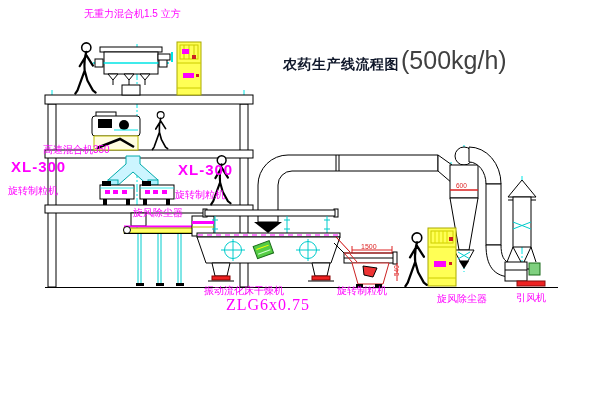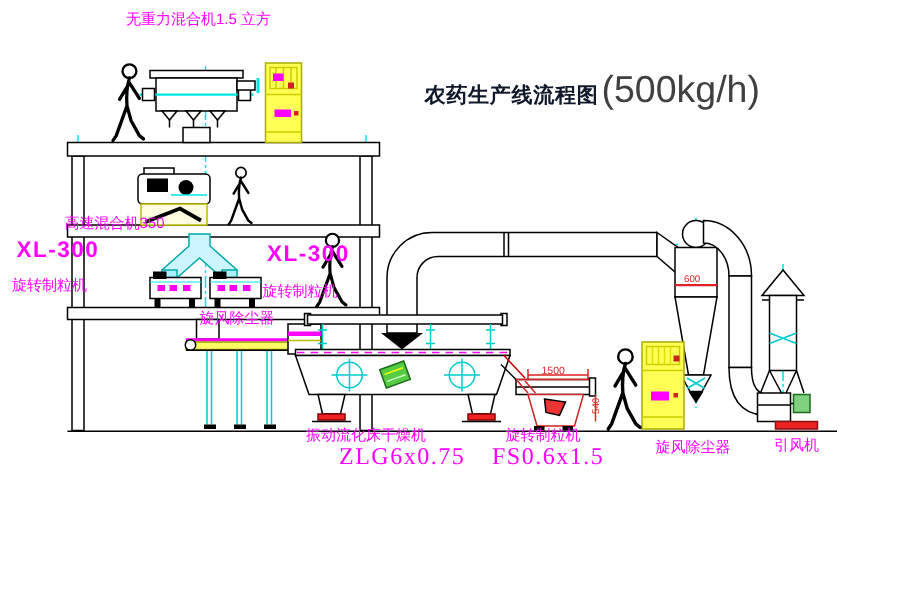--- a/index.html
+++ b/index.html
@@ -267,17 +267,16 @@
 <div class="lbl lbl-sm" style="left:84px;top:9px;">无重力混合机1.5 立方</div>
 <div class="lbl lbl-sm" style="left:43px;top:105px;margin-top:40px;">高速混合机350</div>
 <div class="lbl lbl-md" style="left:11px;top:159px;">XL-300</div>
 <div class="lbl lbl-sm" style="left:8px;top:186px;">旋转制粒机</div>
 <div class="lbl lbl-md" style="left:178px;top:162px;">XL-300</div>
 <div class="lbl lbl-sm" style="left:175px;top:190px;">旋转制粒机</div>
 <div class="lbl lbl-sm" style="left:133px;top:208px;">旋风除尘器</div>
 <div class="lbl lbl-sm" style="left:204px;top:286px;">振动流化床干燥机</div>
 <div class="lbl lbl-lg" style="left:226px;top:297px;">ZLG6x0.75</div>
 <div class="lbl lbl-sm" style="left:337px;top:286px;">旋转制粒机</div>
-<div class="lbl lbl-lg" style="left:328px;top:297px;">FS0.6x1.5</div>
 <div class="lbl lbl-sm" style="left:437px;top:294px;">旋风除尘器</div>
 <div class="lbl lbl-sm" style="left:516px;top:293px;">引风机</div>
 
 </div>
 
 </body></html>

